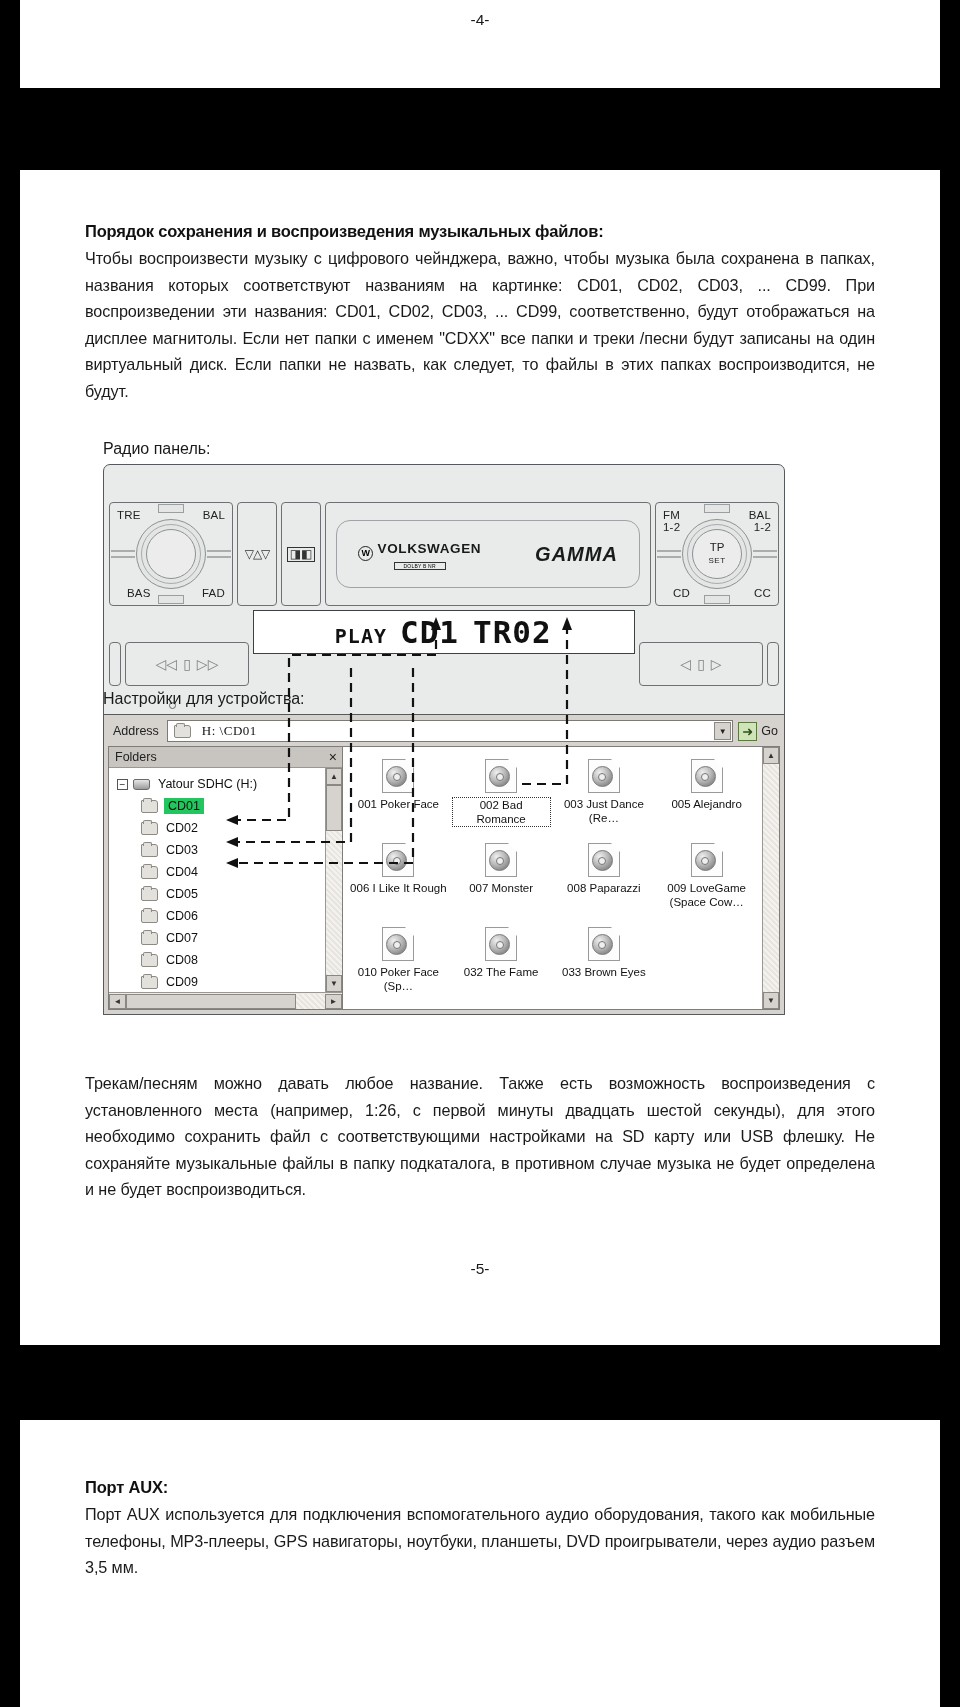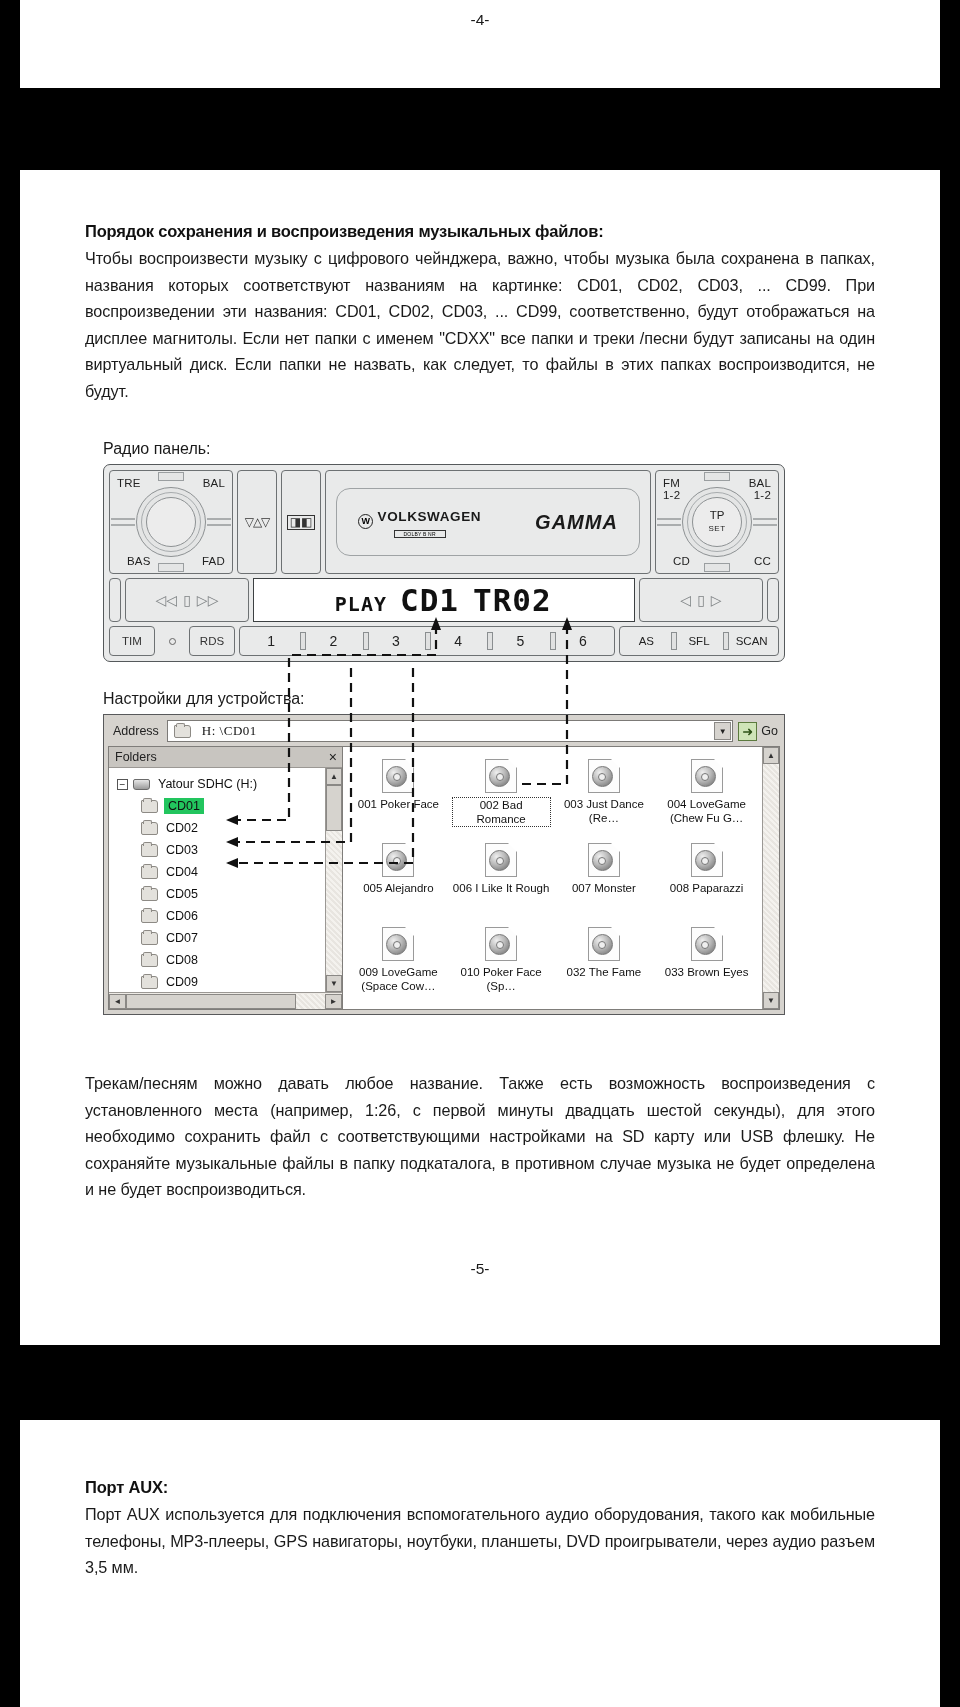--- a/index.html
+++ b/index.html
@@ -79,20 +79,21 @@
     padding: 5px;
   }
   .radio-row { display: flex; gap: 4px; }
   .radio-row + .radio-row { margin-top: 4px; }
 
   .panel {
     background: #e9eaea;
     border: 1.2px solid #6d7173;
     border-radius: 4px;
     position: relative;
+    margin-top: 32px;
   }
 
   
   .knob-block {
     width: 124px; height: 104px;
     display: block;
     position: relative;
   }
   .knob-lbl {
     position: absolute;
@@ -593,26 +594,20 @@
               <div class="file-cell">
                 <span class="file-ico">
                     <span class="disc"></span>
                   </span>
                 <span class="file-name">003 Just Dance (Re…</span>
               </div>
               <div class="file-cell">
                 <span class="file-ico">
                     <span class="disc"></span>
                   </span>
-                <span class="file-name">004 LoveGame (Chew Fu G…</span>
-              </div>
-              <div class="file-cell">
-                <span class="file-ico">
-                    <span class="disc"></span>
-                  </span>
                 <span class="file-name">005 Alejandro</span>
               </div>
               <div class="file-cell">
                 <span class="file-ico">
                     <span class="disc"></span>
                   </span>
                 <span class="file-name">006 I Like It Rough</span>
               </div>
               <div class="file-cell">
                 <span class="file-ico">

